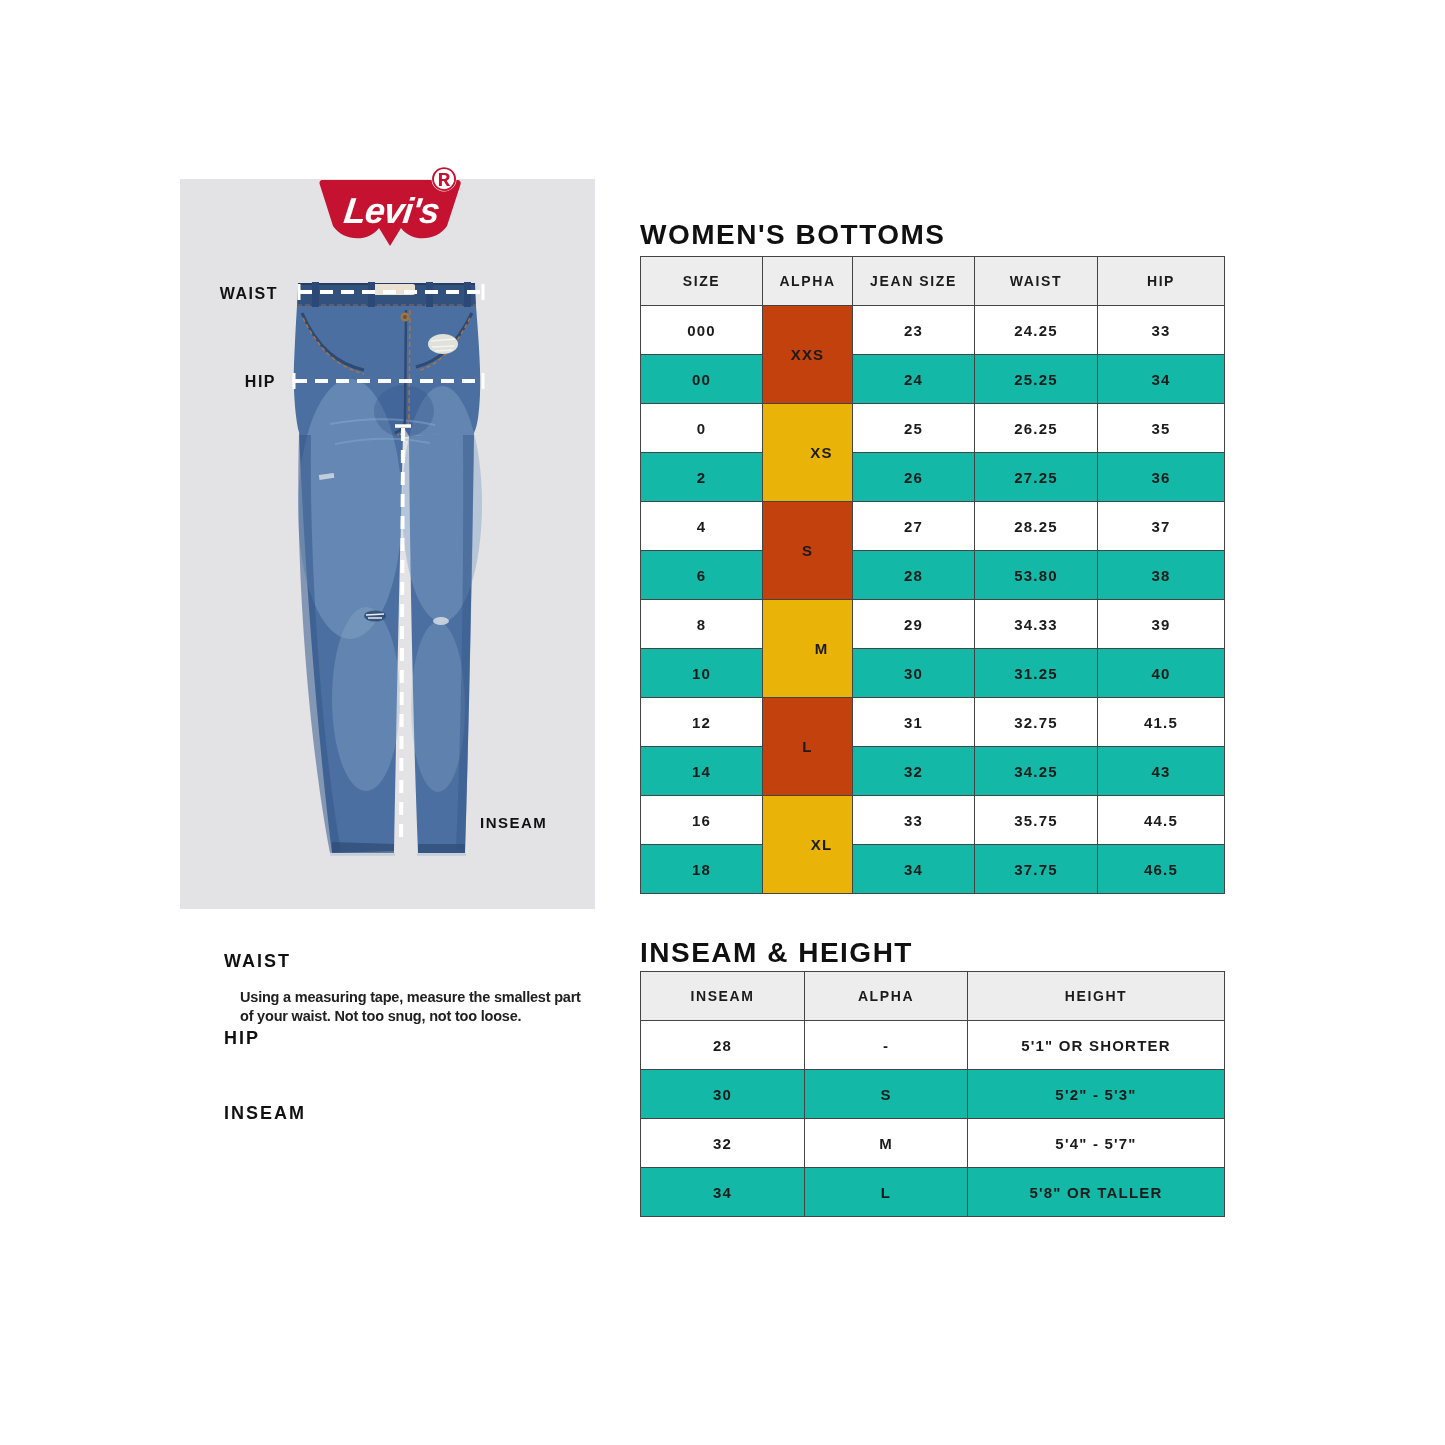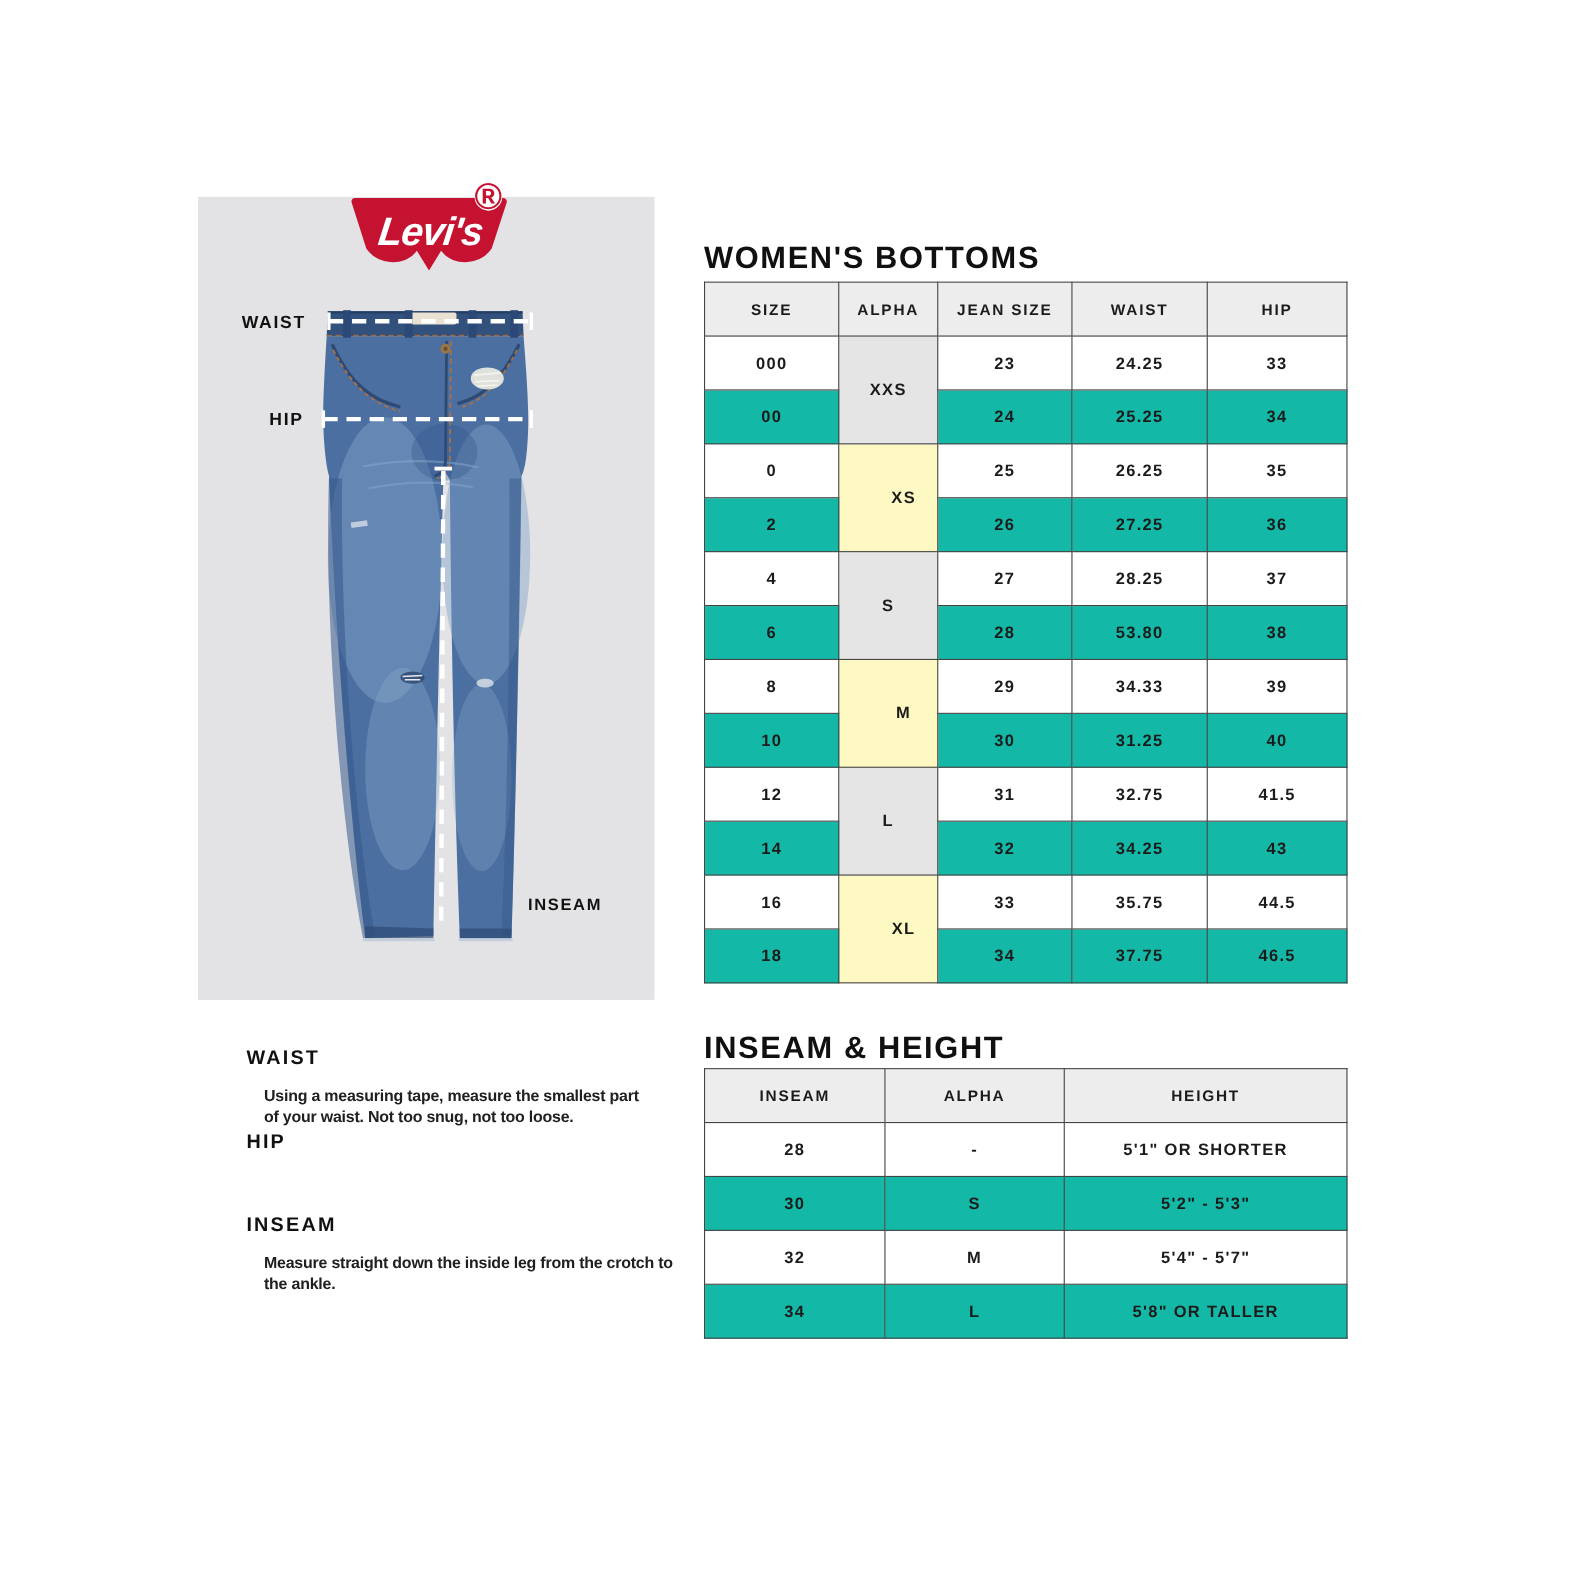--- a/index.html
+++ b/index.html
@@ -20,21 +20,21 @@
   .section-title{position:absolute;left:640px;font-size:28px;font-weight:bold;
                  letter-spacing:1.5px;color:#101010;}
   #bottoms-title{top:219px;} #inseam-title{top:937px;}
   table{border-collapse:collapse;table-layout:fixed;position:absolute;left:640px;background:#fff;}
   #bottoms-table{top:256px;width:584px;} #inseam-table{top:971px;width:584px;}
   th,td{border:1.5px solid #444;height:49px;box-sizing:border-box;text-align:center;
         vertical-align:middle;font-weight:bold;font-size:15px;letter-spacing:1.2px;
         color:#1b1b1b;padding:0;background:#fff;}
   th{background:#ededee;font-size:14px;letter-spacing:1.6px;margin-top:20px;}
   tr.alt td{background:#14b8a6;}
-  td.gray-cell{background:#fef9c3;padding-left:28px;} td.white-cell{background:#e5e5e5;}
+  td.gray-cell{background:#eab308;padding-left:28px;} td.white-cell{background:#c2410c;}
 </style>
 </head>
 <body>
 
 <div id="page">
 
   <div class="panel">
 
     <svg class="logo-svg" viewBox="0 0 150 92">
       <path fill="#c41230" d="M5,14 L139,14 C142,14 143.3,16 142.5,18.6 L129,60
@@ -119,22 +119,20 @@
   <div class="guide" id="guide-waist">
     <h3>WAIST</h3>
     <p>Using a measuring tape, measure the smallest part
 of your waist. Not too snug, not too loose.</p>
   </div>
   <div class="guide" id="guide-hip">
     <h3>HIP</h3>
   </div>
   <div class="guide" id="guide-inseam">
     <h3>INSEAM</h3>
-    <p>Measure straight down the inside leg from the crotch to
-the ankle.</p>
   </div>
 
   <div class="section-title" id="bottoms-title">WOMEN'S BOTTOMS</div>
   <table id="bottoms-table">
     <colgroup>
       <col style="width:122px">
         <col style="width:90px">
         <col style="width:122px">
       <col style="width:123px">
         <col style="width:127px">

